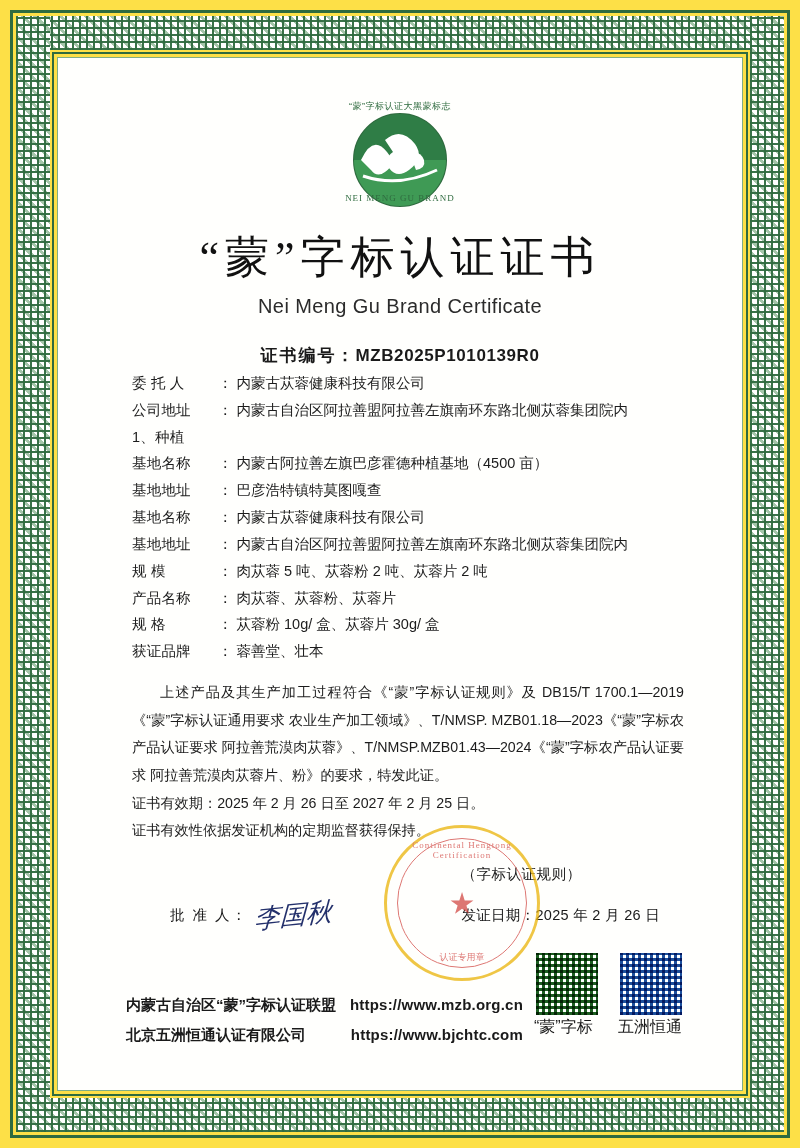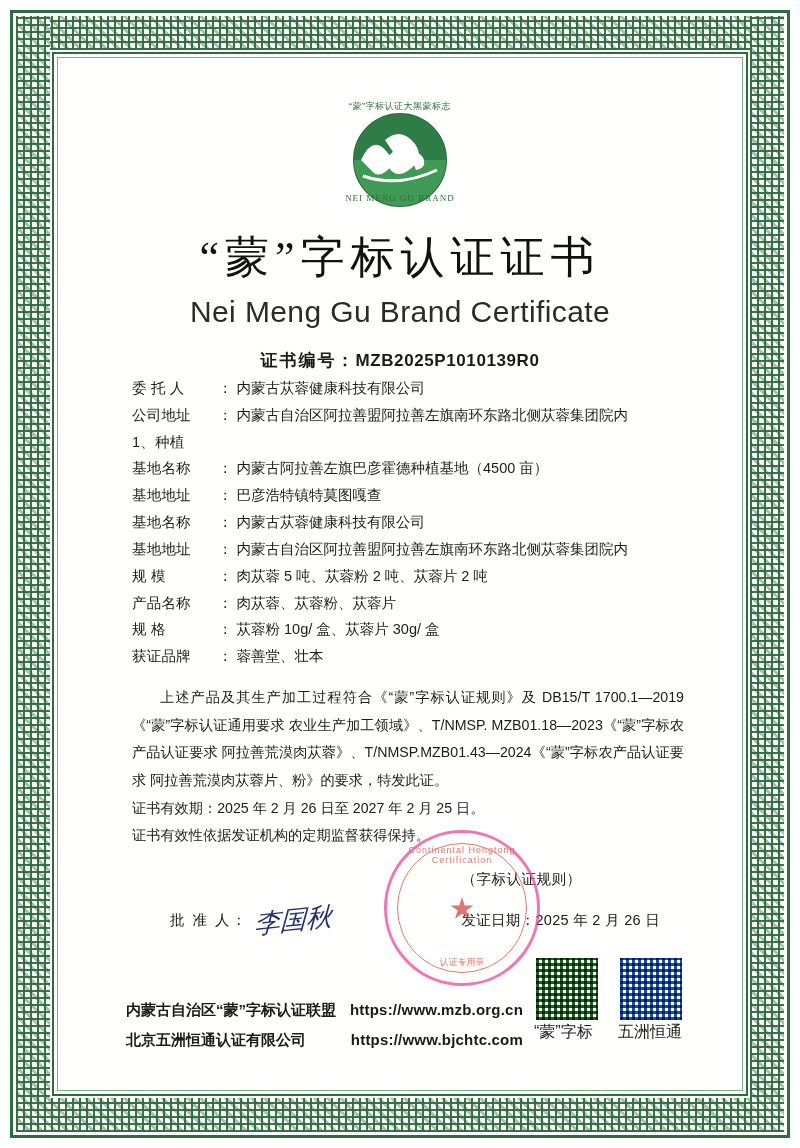--- a/index.html
+++ b/index.html
@@ -11,21 +11,21 @@
     width: 800px;
     height: 1148px;
     font-family: "Liberation Sans", sans-serif;
     color: #1a1a1a;
     overflow: hidden;
   }
   .page {
     position: relative;
     width: 800px;
     height: 1148px;
-    background: #ffffff;
+    background: #fde047;
     box-sizing: border-box;
   }
 
   
   .border-outer {
     position: absolute;
     inset: 10px;
     border: 3px solid #2f6b3f;
     box-sizing: border-box;
   }
@@ -98,28 +98,28 @@
   .title-cn {
     margin-top: 10px;
     font-size: 44px;
     font-weight: normal;
     letter-spacing: 6px;
     color: #111;
     font-family: "Liberation Serif", "DejaVu Serif", serif;
   }
   .title-en {
     margin-top: 8px;
-    font-size: 30px;
+    font-size: 20px;
     color: #2b2b2b;
     letter-spacing: 0.4px;
     font-family: "Liberation Sans", sans-serif;
   }
 
   .cert-no {
-    margin-top: 20px;
+    margin-top: 26px;
     font-size: 17px;
     font-weight: bold;
     letter-spacing: 0.6px;
   }
   .cert-no .label { letter-spacing: 2px; }
   .cert-no .value { font-family: "Liberation Sans", sans-serif; }
 
   
   .fields {
     width: 100%;
@@ -190,25 +190,26 @@
   .issuer-col .seal-note { letter-spacing: 0.5px; }
   .issuer-col .issue-date { margin-top: 22px; letter-spacing: 0.3px; }
 
   
   .seal {
     position: absolute;
     right: 150px;
     top: -40px;
     width: 150px;
     height: 150px;
-    border: 3px solid #ec4899;
+    border: 3px solid #eab308;
     border-radius: 50%;
     opacity: 0.75;
     color: #d24a45;
     pointer-events: none;
+    font-family: Liberation Serif, serif;
   }
   .seal .seal-inner {
     position: absolute;
     inset: 10px;
     border: 1px solid #d24a45;
     border-radius: 50%;
   }
   .seal .seal-star {
     position: absolute;
     left: 50%; top: 50%;

